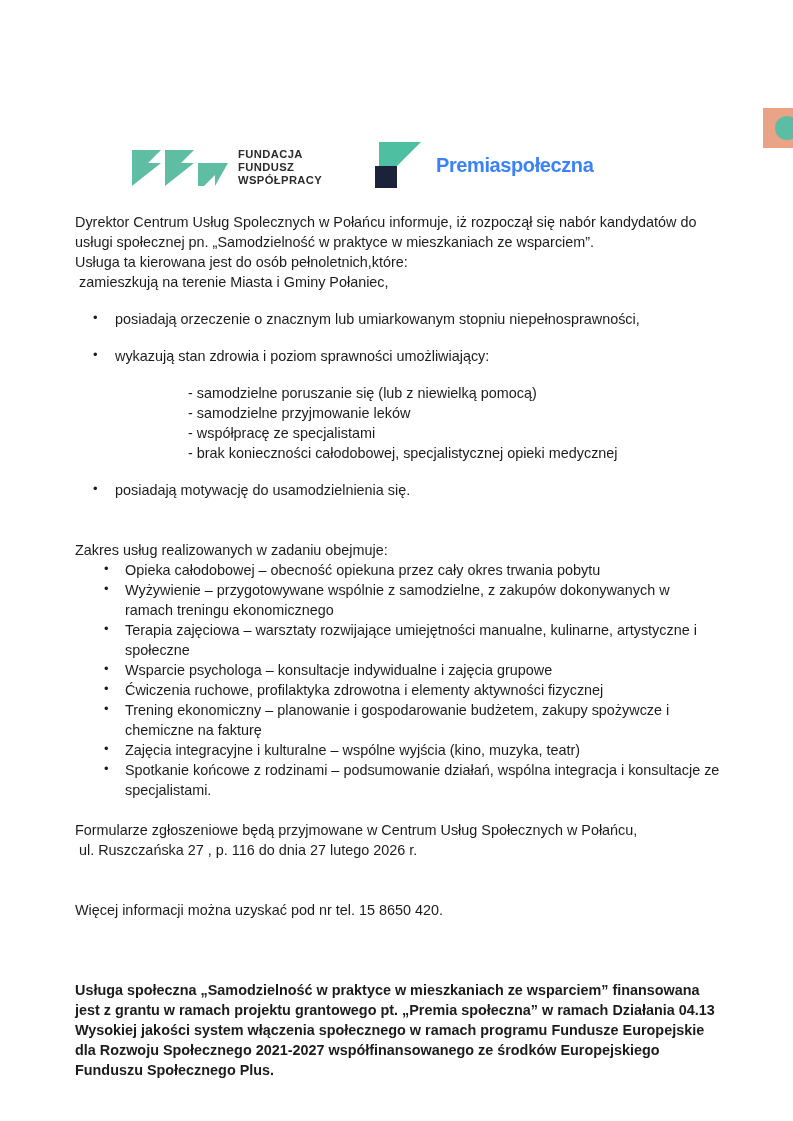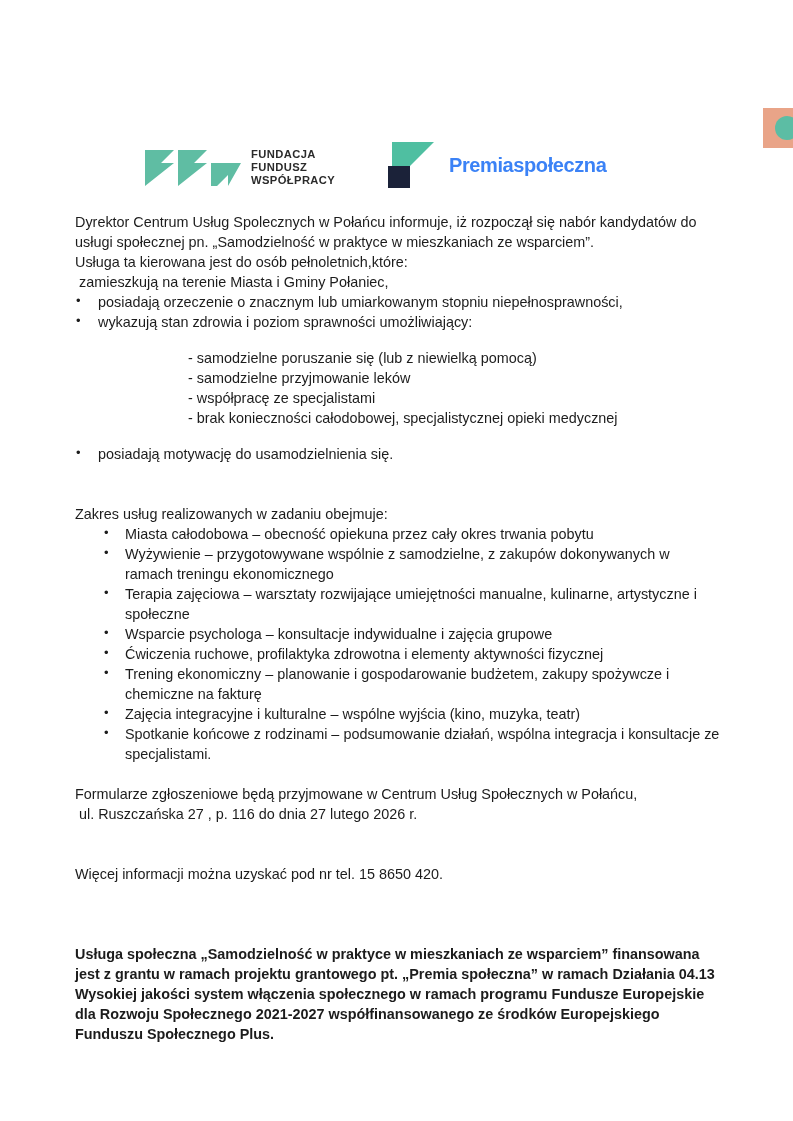--- a/index.html
+++ b/index.html
@@ -43,21 +43,21 @@
     top: 8px;
     width: 24px;
     height: 24px;
     border-radius: 50%;
     background: #5cbda4;
   }
 
   
   .logo-band {
     position: absolute;
-    left: 16px;
+    left: 3px;
     top: 136px;
     width: 701px;
     height: 64px;
   }
 
   .ffw-logo {
     position: absolute;
     left: 129px;
     top: 12px;
     display: flex;
@@ -132,21 +132,21 @@
 
   
   .bullets-l1 {
     list-style: none;
     margin: 0;
     padding: 0;
   }
   .bullets-l1 > li {
     position: relative;
     padding-left: 23px;
-    margin: 0;
+    margin: 17px;
   }
   .bullets-l1 > li::before {
     content: "•";
     position: absolute;
     left: 1px;
     top: -1px;
     font-size: 13px;
     line-height: 20px;
   }
 
@@ -239,21 +239,21 @@
       <li>- brak konieczności całodobowej, specjalistycznej opieki medycznej</li>
     </ul>
 
     <ul class="bullets-l1">
       <li>posiadają motywację do usamodzielnienia się.</li>
     </ul>
 
     <p class="para gap-lg">Zakres usług realizowanych w zadaniu obejmuje:</p>
 
     <ul class="bullets-l2">
-      <li>Miasta całodobowa – obecność opiekuna przez cały okres trwania pobytu</li>
+      <li>Opieka całodobowej – obecność opiekuna przez cały okres trwania pobytu</li>
       <li>Wyżywienie – przygotowywane wspólnie z samodzielne, z zakupów dokonywanych w ramach treningu ekonomicznego</li>
       <li>Terapia zajęciowa – warsztaty rozwijające umiejętności manualne, kulinarne, artystyczne i społeczne</li>
       <li>Wsparcie psychologa – konsultacje indywidualne i zajęcia grupowe</li>
       <li>Ćwiczenia ruchowe, profilaktyka zdrowotna i elementy aktywności fizycznej</li>
       <li>Trening ekonomiczny – planowanie i gospodarowanie budżetem, zakupy spożywcze i chemiczne na fakturę</li>
       <li>Zajęcia integracyjne i  kulturalne – wspólne wyjścia (kino, muzyka, teatr)</li>
       <li>Spotkanie końcowe z rodzinami – podsumowanie działań, wspólna integracja i konsultacje ze specjalistami.</li>
     </ul>
 
     <p class="para spaced-before">

